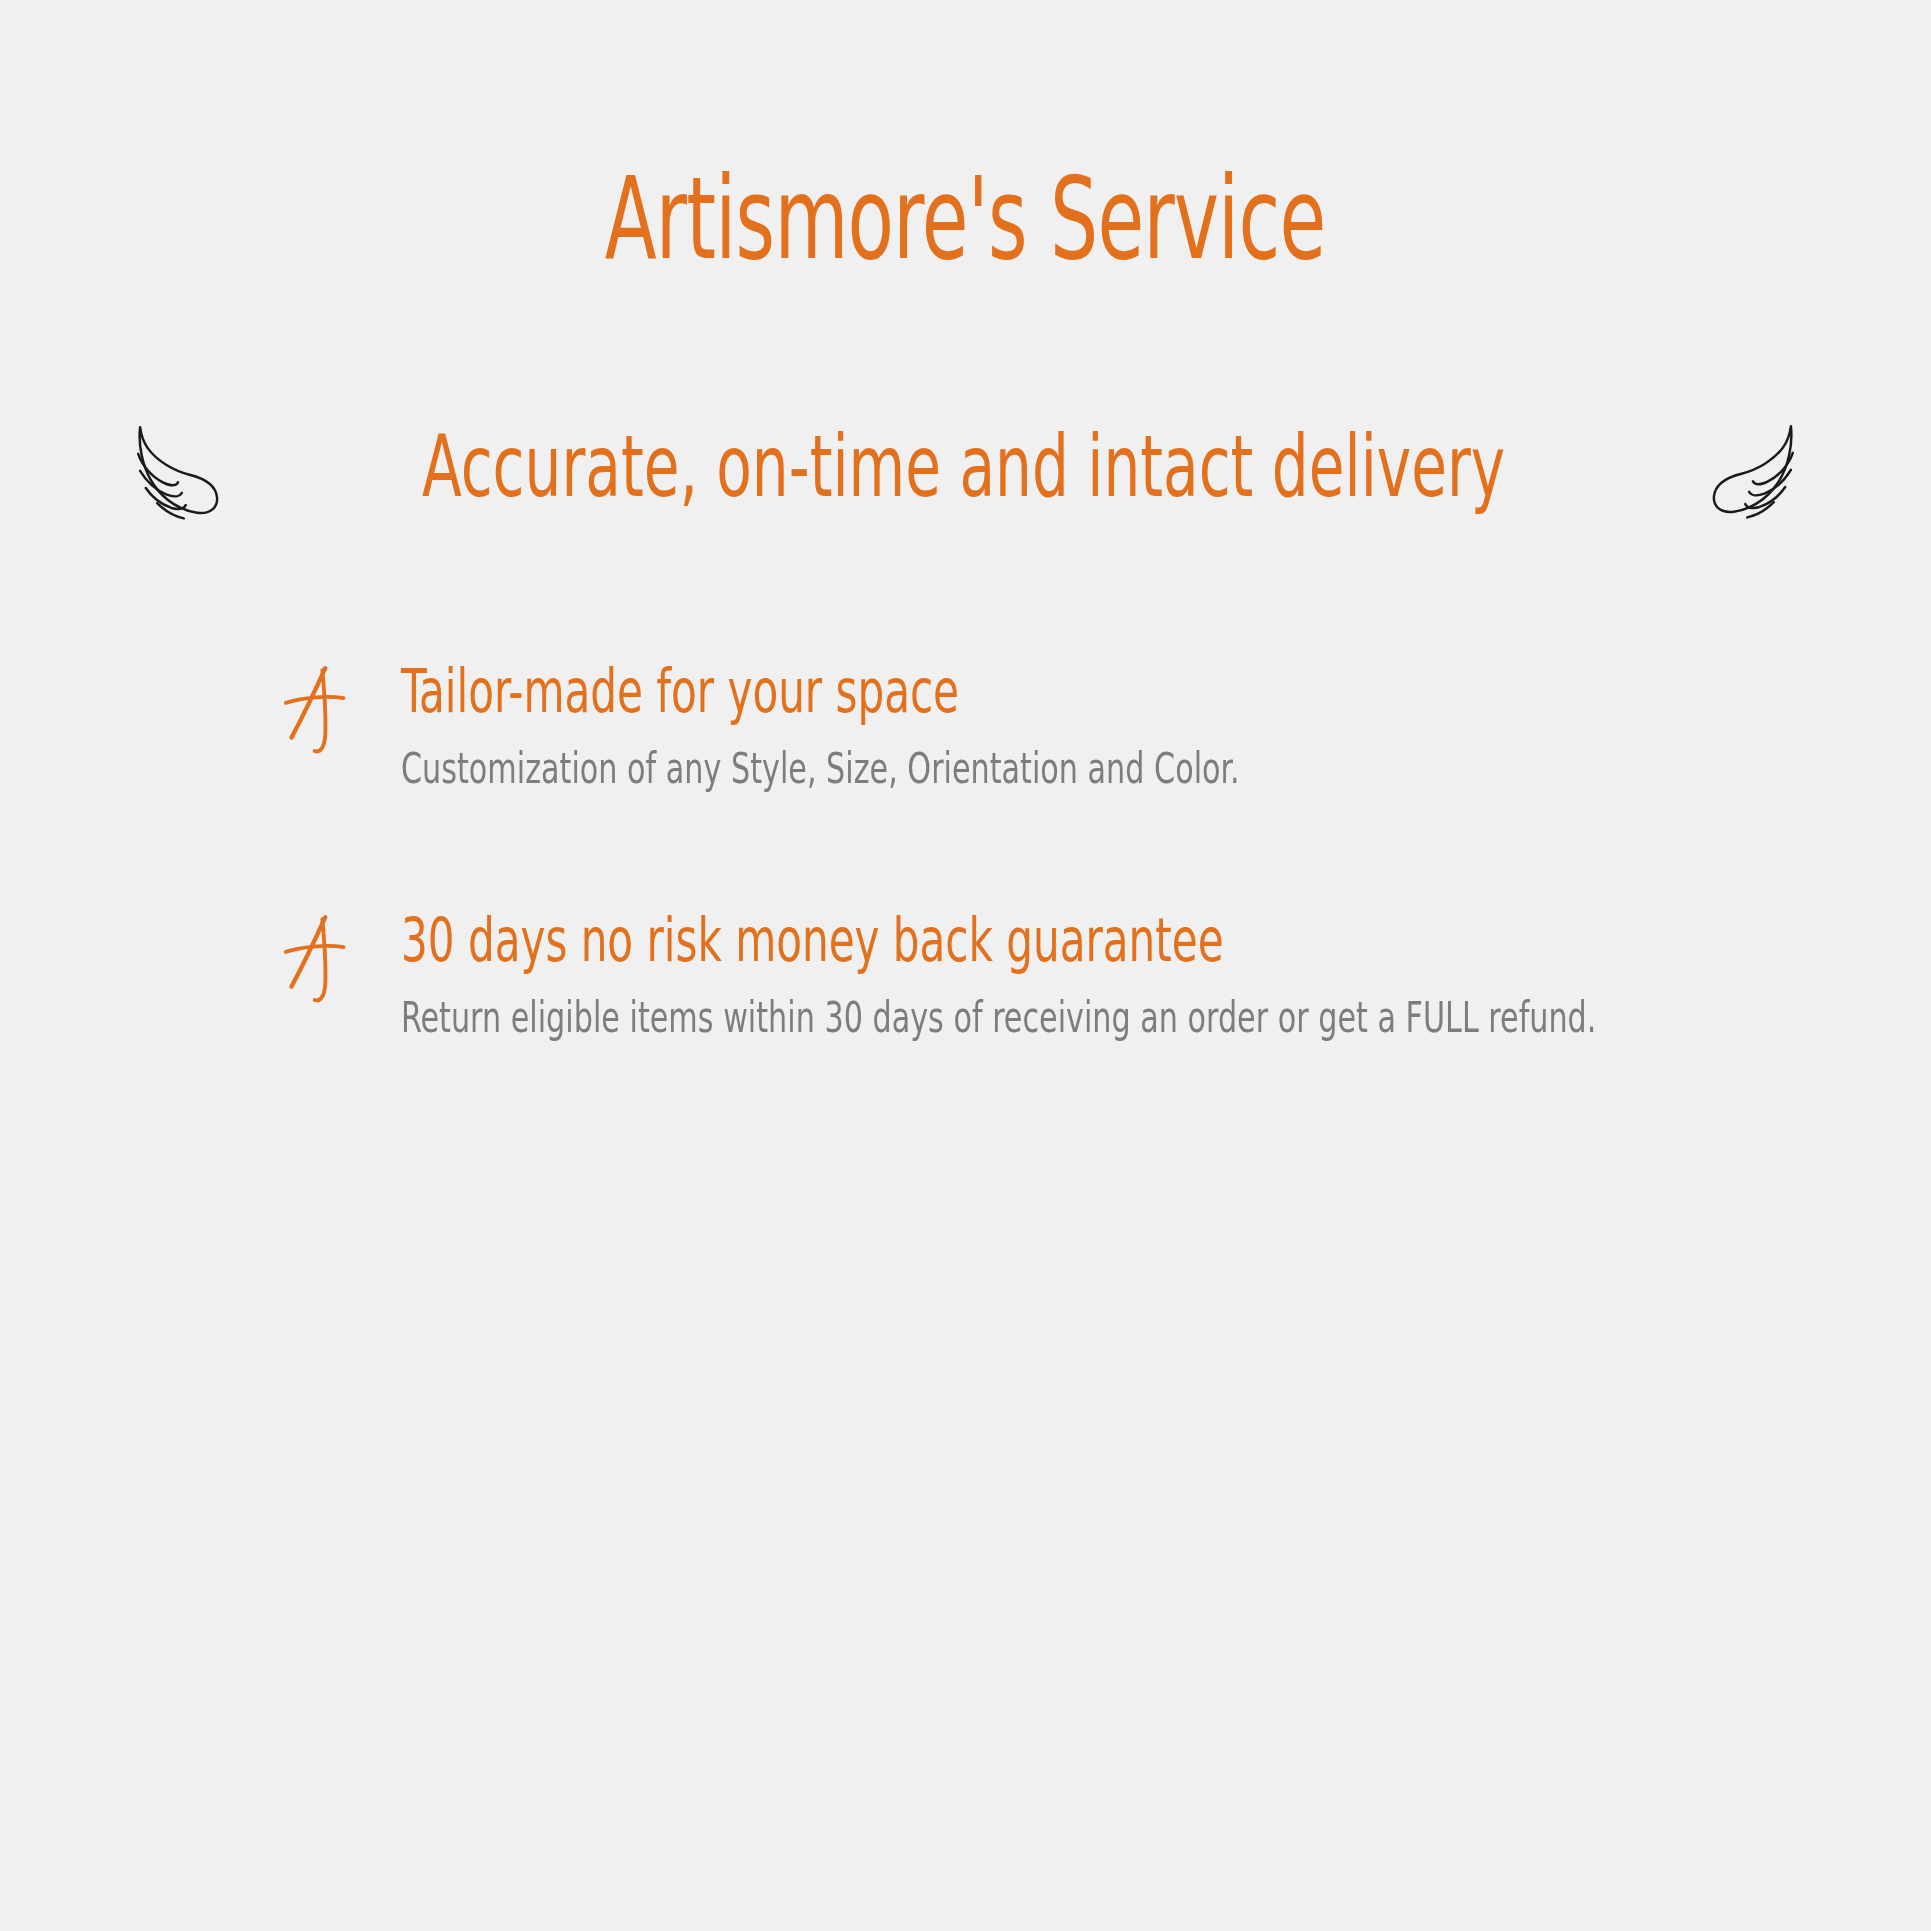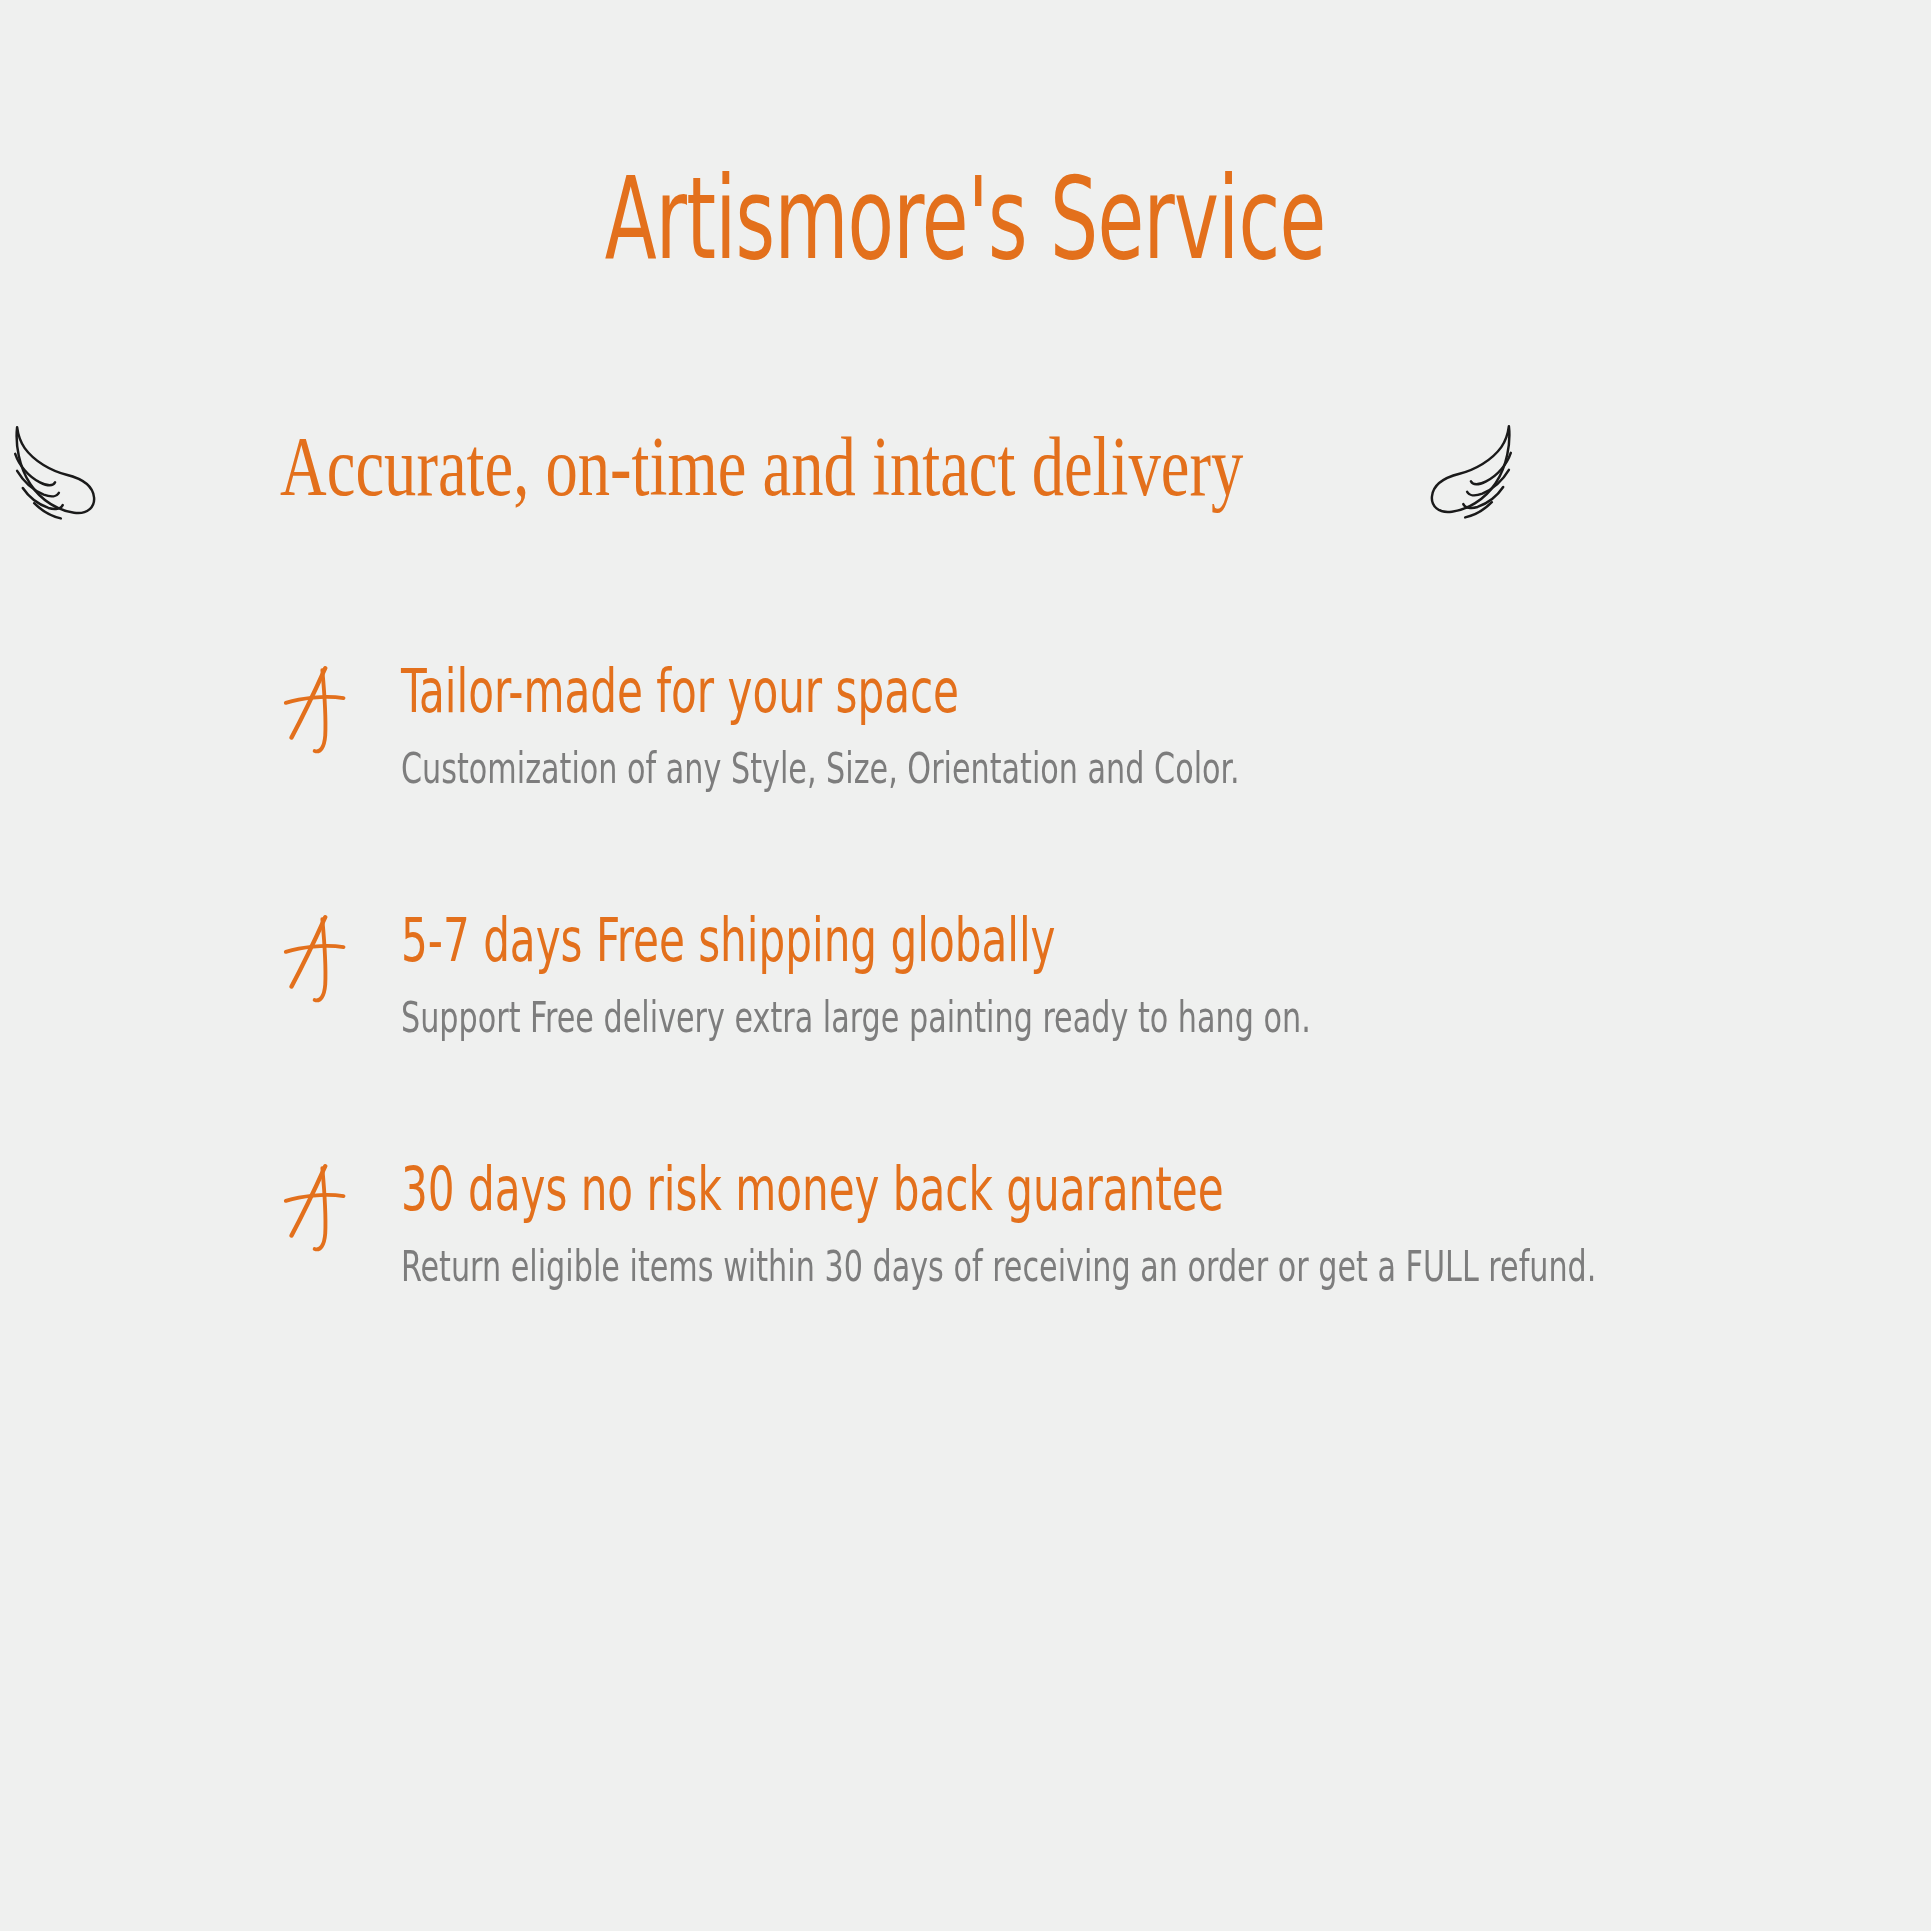--- a/index.html
+++ b/index.html
@@ -43,22 +43,21 @@
 
   
   .subtitle-row {
     position: absolute;
     top: 384px;
     left: 0;
     width: 1931px;
     height: 164px;
     display: flex;
     align-items: center;
-    justify-content: flex-start;
-    font-family: Liberation Serif, serif;
+    justify-content: center;
   }
   .wing {
     flex: 0 0 auto;
     width: 114px;
     height: 114px;
     display: block;
   }
   .wing-left { margin-right: 13.5px; margin-top: 5.8px; }
   .wing-right { margin-left: 17.4px; margin-top: 3.9px; transform: scaleX(-1); }
 
@@ -166,33 +165,20 @@
             <path d="M44 4 C46 26 48 52 47 72 C46 84 42 90 36 88" stroke-width="4"></path>
             <path d="M6 38 C22 33 46 30 66 33" stroke-width="4"></path>
           </g>
         </svg>
       </span>
       <div class="item-title">Tailor-made for your space</div>
       <div class="item-desc">Customization of any Style, Size, Orientation and Color.</div>
     </div>
 
 
-    <div class="item">
-      <span class="mark">
-        <svg viewBox="0 0 80 96" width="77" height="93" xmlns="http://www.w3.org/2000/svg">
-          <g fill="none" stroke="#e3701c" stroke-linecap="round">
-            <path d="M47 2 C38 22 26 48 12 74" stroke-width="4.5"></path>
-            <path d="M44 4 C46 26 48 52 47 72 C46 84 42 90 36 88" stroke-width="4"></path>
-            <path d="M6 38 C22 33 46 30 66 33" stroke-width="4"></path>
-          </g>
-        </svg>
-      </span>
-      <div class="item-title">5-7 days Free shipping globally</div>
-      <div class="item-desc">Support Free delivery extra large painting ready to hang on.</div>
-    </div>
 
     <div class="item">
       <span class="mark">
         <svg viewBox="0 0 80 96" width="77" height="93" xmlns="http://www.w3.org/2000/svg">
           <g fill="none" stroke="#e3701c" stroke-linecap="round">
             <path d="M47 2 C38 22 26 48 12 74" stroke-width="4.5"></path>
             <path d="M44 4 C46 26 48 52 47 72 C46 84 42 90 36 88" stroke-width="4"></path>
             <path d="M6 38 C22 33 46 30 66 33" stroke-width="4"></path>
           </g>
         </svg>

